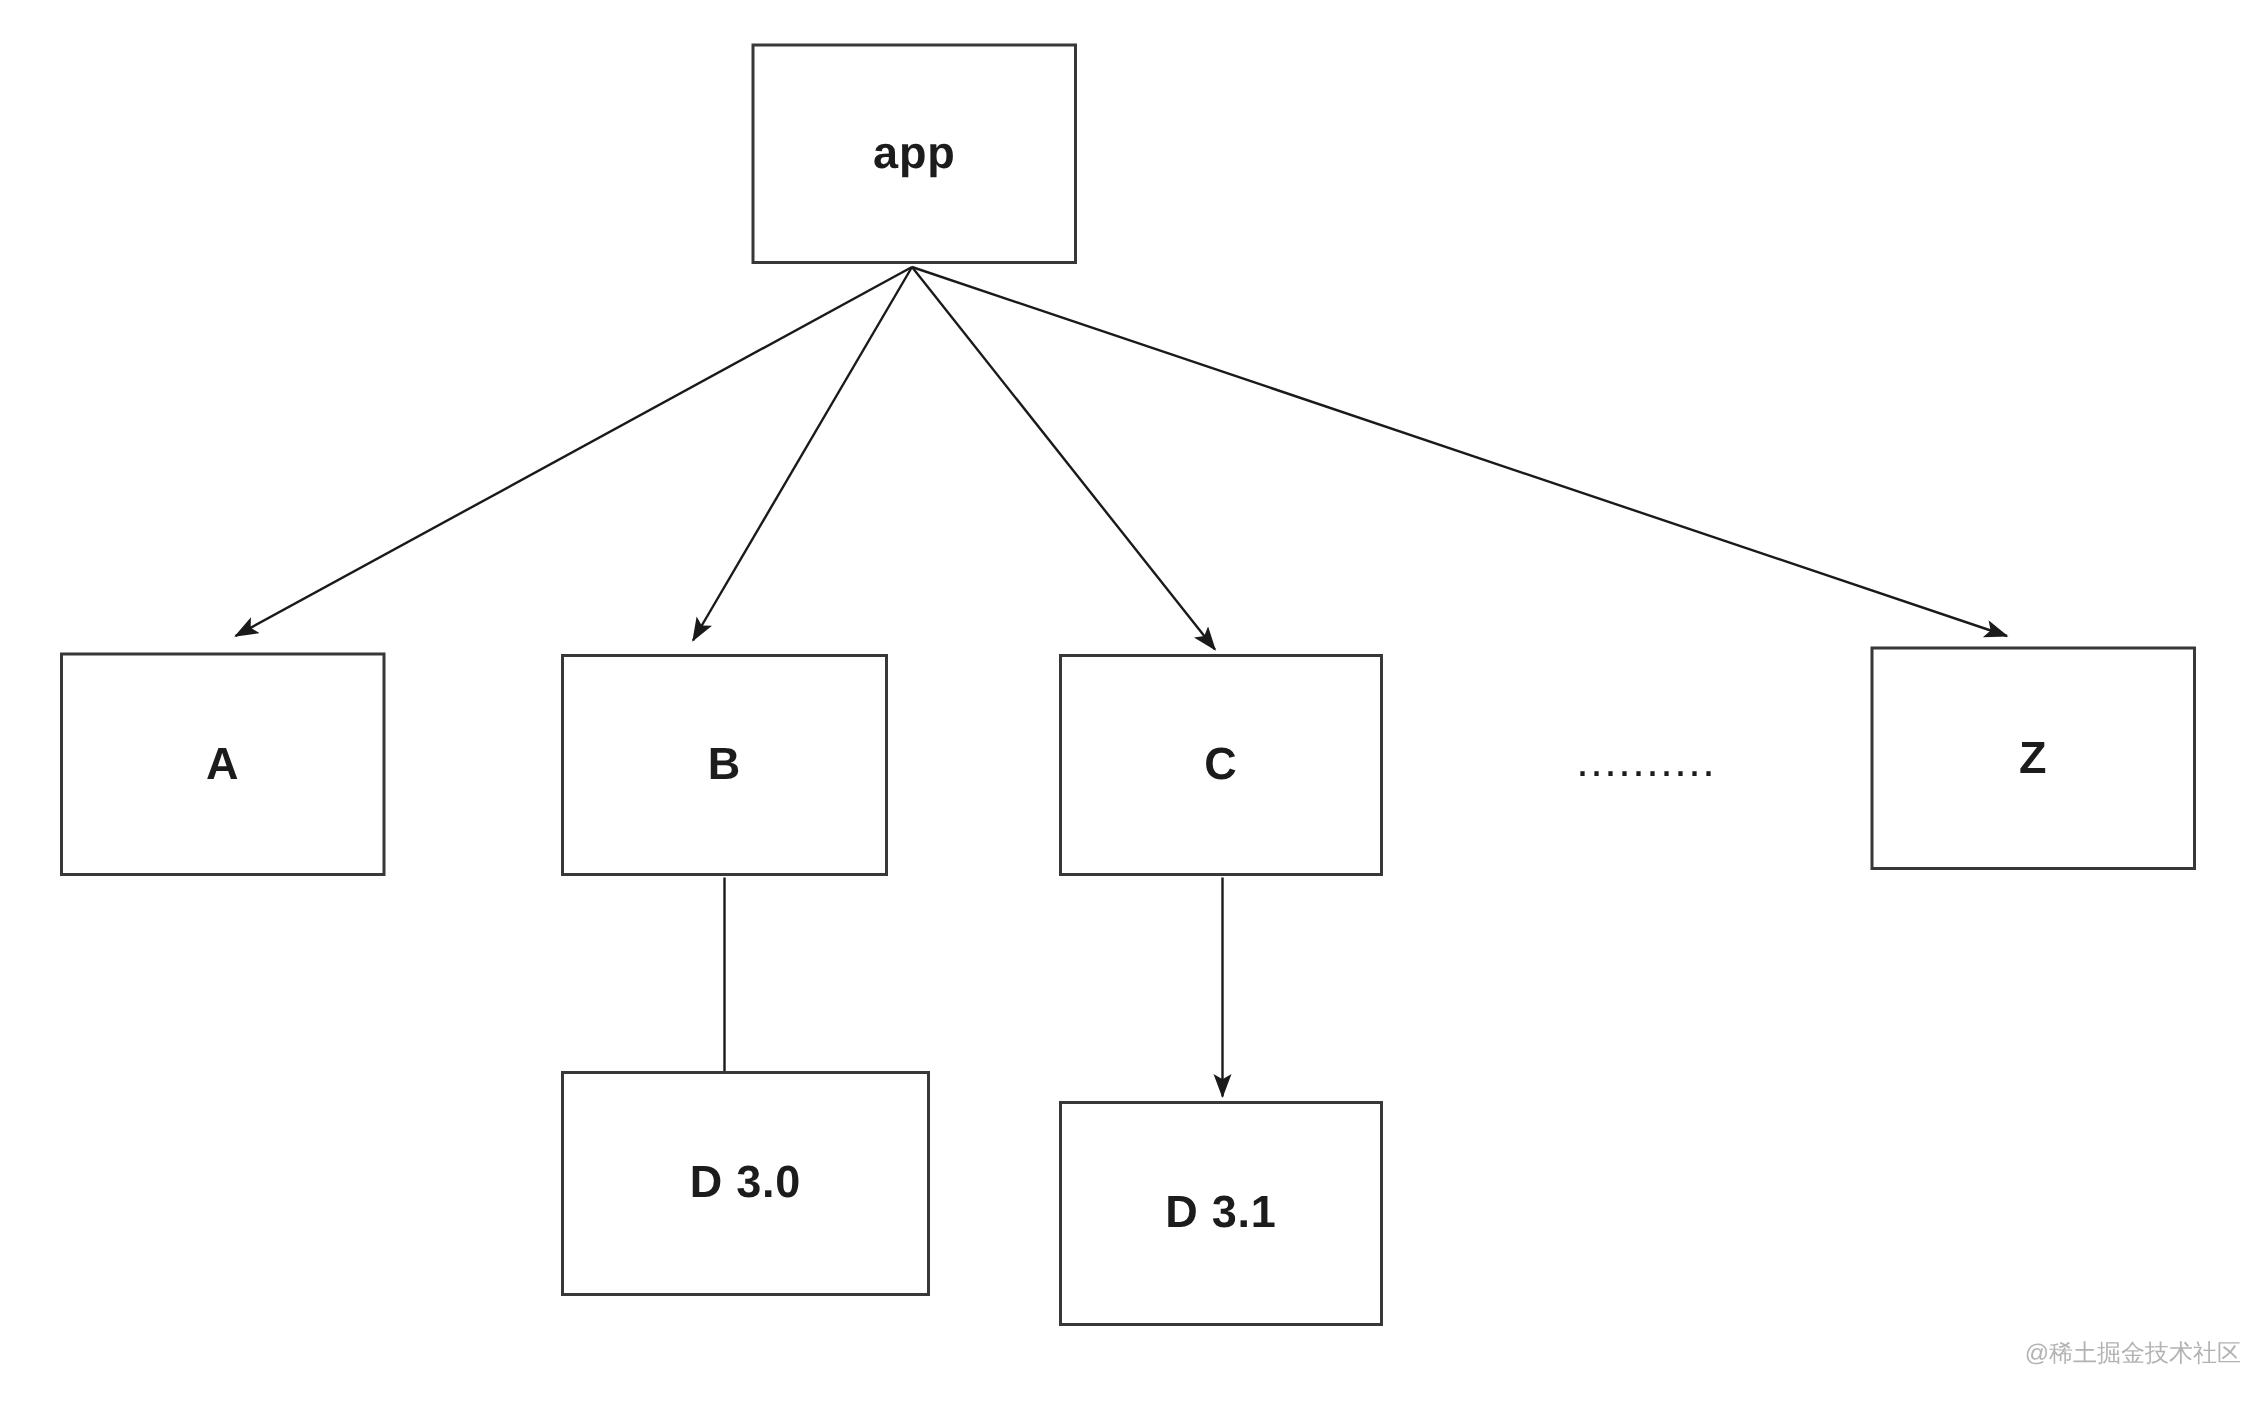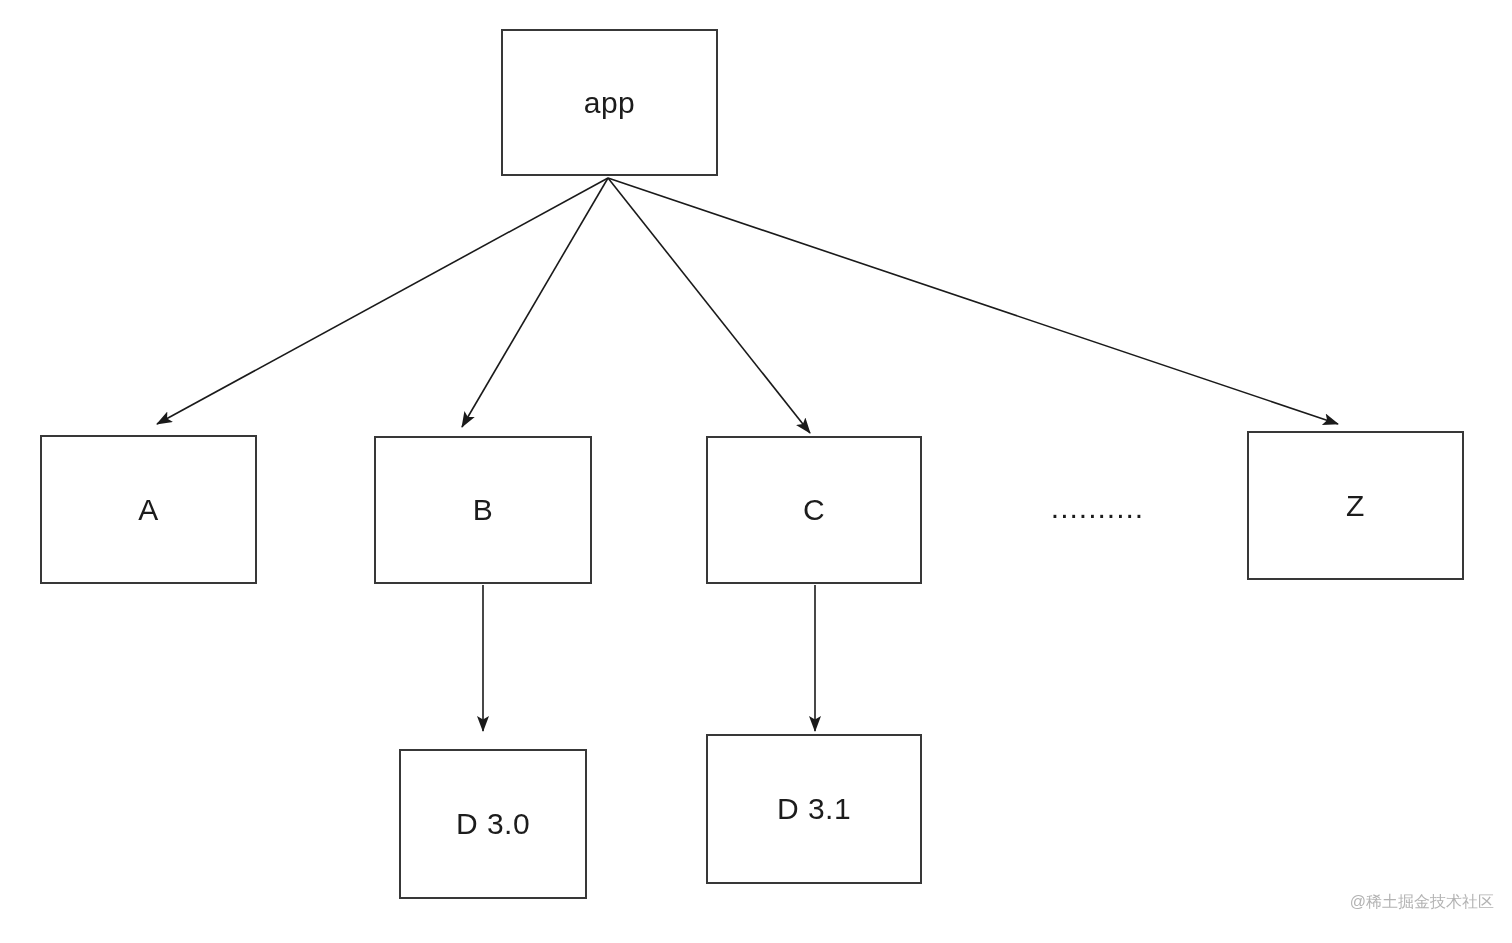--- a/index.html
+++ b/index.html
@@ -29,27 +29,28 @@
     position: absolute;
     background: #ffffff;
     border: 2px solid #383838;
     box-sizing: border-box;
     display: flex;
     align-items: center;
     justify-content: center;
     font-size: 30px;
     color: #1c1c1c;
     letter-spacing: 0.5px;
+    font-weight: bold;
   }
   .node-app { left: 501px; top: 29px;  width: 217px; height: 147px; }
   .node-a   { left: 40px;  top: 435px; width: 217px; height: 149px; }
   .node-b   { left: 374px; top: 436px; width: 218px; height: 148px; }
   .node-c   { left: 706px; top: 436px; width: 216px; height: 148px; }
   .node-z   { left: 1247px; top: 431px; width: 217px; height: 149px; }
-  .node-d3  { left: 374px; top: 749px; width: 188px; height: 150px; margin-left: 25px; }
+  .node-d3  { left: 374px; top: 714px; width: 246px; height: 150px; }
   .node-d4  { left: 706px; top: 734px; width: 216px; height: 150px; }
   .ellipsis {
     position: absolute;
     left: 1040px;
     top: 488px;
     width: 115px;
     height: 40px;
     display: flex;
     align-items: center;
     justify-content: center;

